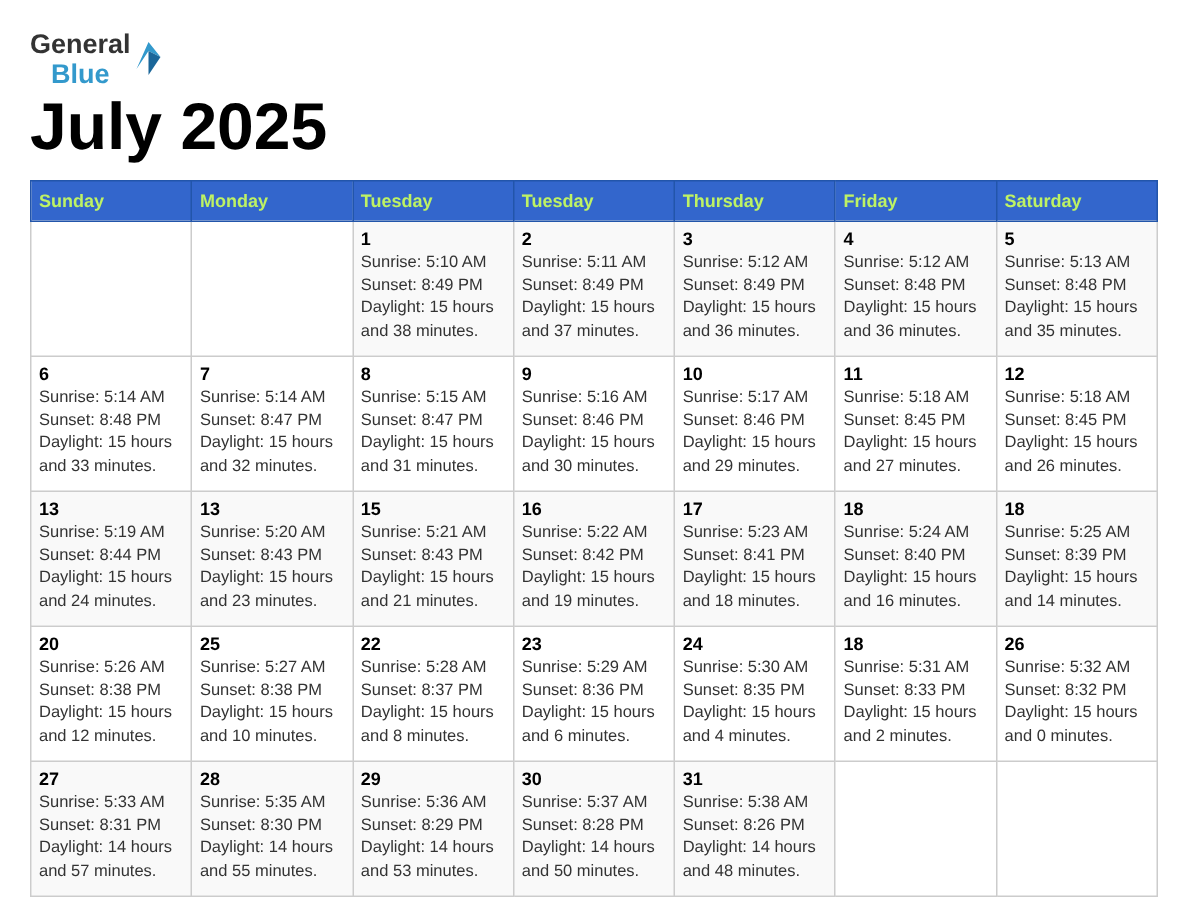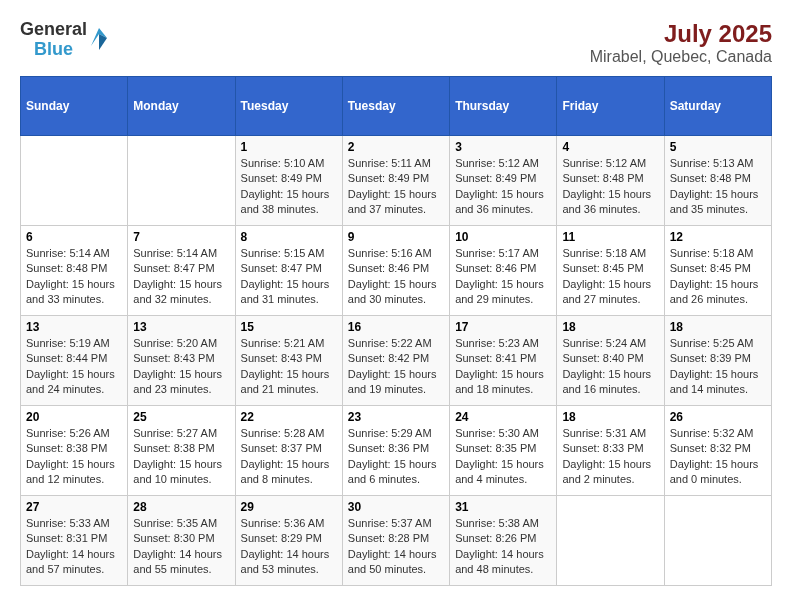--- a/index.html
+++ b/index.html
@@ -8,20 +8,21 @@
       background: #fff;
       width: 792px;
       min-height: 612px;
       padding: 20px;
     }
     .header {
       display: flex;
       justify-content: space-between;
       align-items: flex-start;
       margin-bottom: 10px;
+      flex-direction: column;
     }
     .logo {
       display: flex;
       align-items: center;
     }
     .logo-text {
       display: flex;
       flex-direction: column;
       font-size: 18px;
       font-weight: bold;
@@ -30,39 +31,39 @@
     .logo-text span:first-child { color: #333; }
     .logo-text span:last-child { color: #3399cc; text-align: center; }
     .logo-icon {
       width: 20px;
       height: 24px;
       margin-left: 2px;
       margin-top: -4px;
     }
     .title-block { text-align: right; }
     .title-block h1 {
-      font-size: 24px;
-      font-weight: bold;
-      color: #7f1d1d;
+      font-size: 44px;
+      font-weight: bold;
+      color: #000000;
     }
     .title-block h2 {
       font-size: 16px;
       font-weight: normal;
       color: #555;
     }
     table {
       width: 100%;
       border-collapse: collapse;
       font-size: 11px;
     }
     thead tr th {
       background-color: #3366cc;
-      color: #ffffff;
+      color: #bef264;
       text-align: left;
-      padding: 22px 5px;
+      padding: 6px 5px;
       font-size: 12px;
       font-weight: bold;
       border: 1px solid #2255aa;
     }
     tbody tr td {
       border: 1px solid #ccc;
       vertical-align: top;
       padding: 4px 5px;
       width: 107px;
       min-height: 70px;
@@ -92,21 +93,20 @@
       <span>General</span>
       <span>Blue</span>
     </div>
     <svg class="logo-icon" viewBox="0 0 20 24" fill="none">
       <polygon points="2,20 10,2 18,12 10,8" fill="#3399cc"></polygon>
       <polygon points="10,8 18,12 10,24" fill="#1a6699"></polygon>
     </svg>
   </div>
   <div class="title-block">
     <h1>July 2025</h1>
-    <h2>Mirabel, Quebec, Canada</h2>
   </div>
 </div>
 
 <table>
   <thead>
     <tr>
     <th>Sunday</th>
         <th>Monday</th>
         <th>Tuesday</th>
         <th>Tuesday</th>

